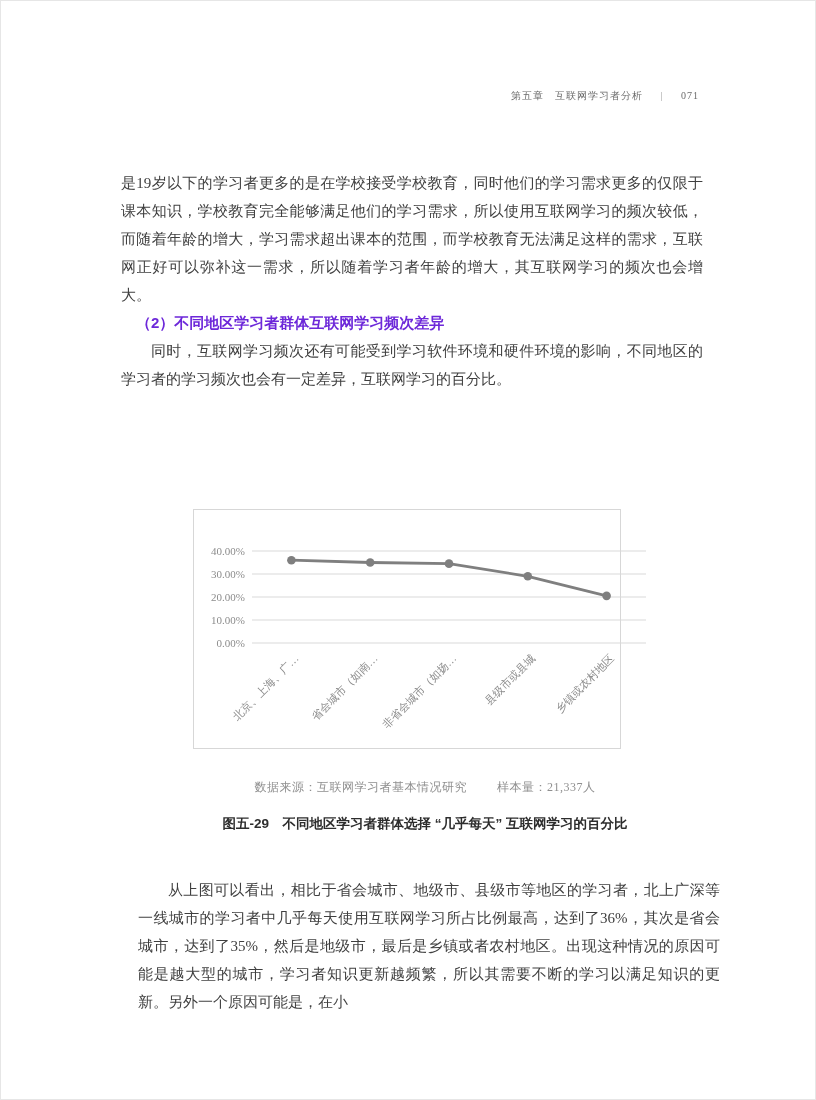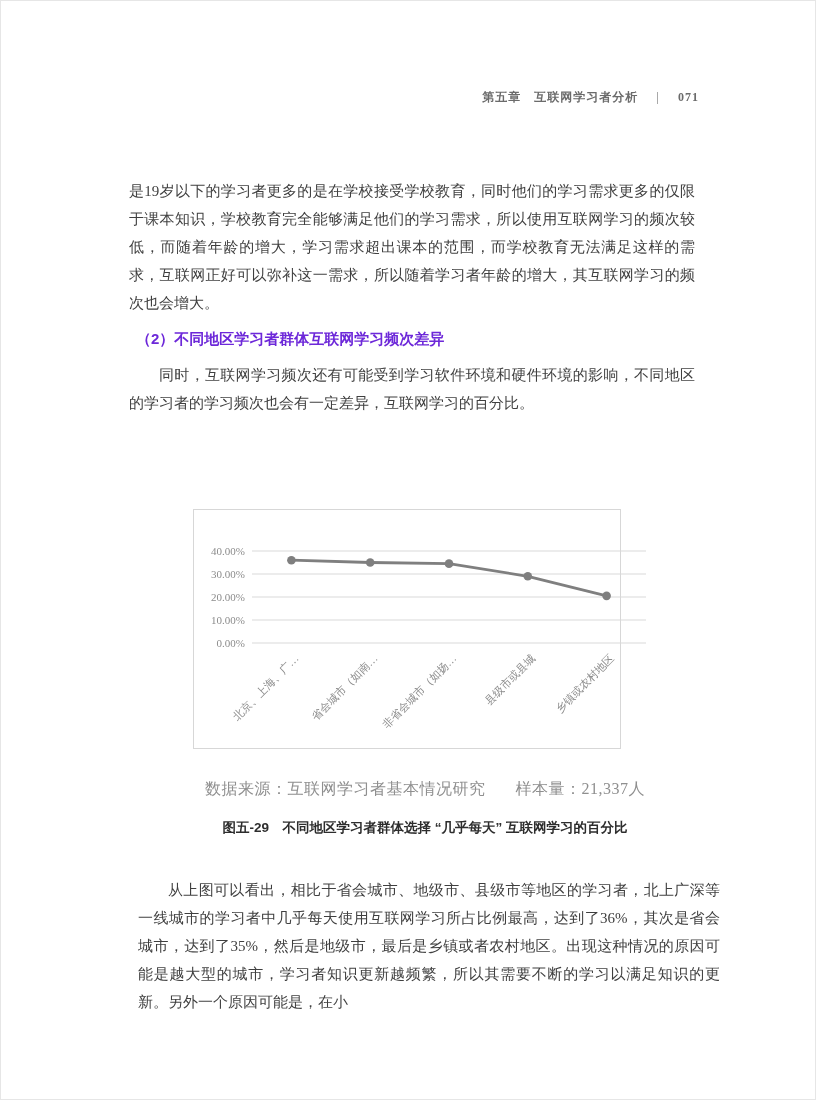--- a/index.html
+++ b/index.html
@@ -9,54 +9,53 @@
     background:#ffffff;
     border:1px solid #e6e6e6;
     box-sizing:border-box;
     font-family:"Liberation Serif","DejaVu Serif",serif;
     color:#3f3f3f;
     overflow:hidden;
   }
   .page-header{
     position:absolute;
     top:88px;right:116px;
-    font-size:12px;
+    font-size:10px;
     color:#6b6b6b;
     letter-spacing:1px;
     white-space:nowrap;
-    font-weight:bold;
   }
   .page-header .sep{margin:0 14px;color:#9a9a9a;}
   .content{
     position:absolute;
     left:120px;top:168px;width:582px;
     font-size:15px;line-height:28px;
     text-align:justify;
   }
-  .para{margin:8px;}
+  .para{margin:0;}
   .para.indent{text-indent:2em;}
   .subheading{
     margin:0;
     font-size:15px;line-height:28px;
     font-weight:bold;color:#6d28d9;
     text-indent:1em;
     font-family:"Liberation Sans","DejaVu Sans",sans-serif;
   }
   .figure-wrap{position:absolute;left:192px;top:508px;width:464px;margin:0;}
   .chart-box{
     width:428px;height:240px;
     border:1px solid #d7d7d7;
     box-sizing:border-box;
     background:#fff;
   }
   .chart-box svg{display:block;width:462px;height:238px;}
   .source-note{
     margin-top:30px;
     text-align:center;
-    font-size:16px;
+    font-size:12px;
     color:#8f8f8f;
     letter-spacing:.5px;
     white-space:nowrap;
   }
   .source-note .gap{display:inline-block;width:30px;}
   .fig-caption{
     margin-top:19px;
     text-align:center;
     font-size:13.5px;
     font-weight:bold;

